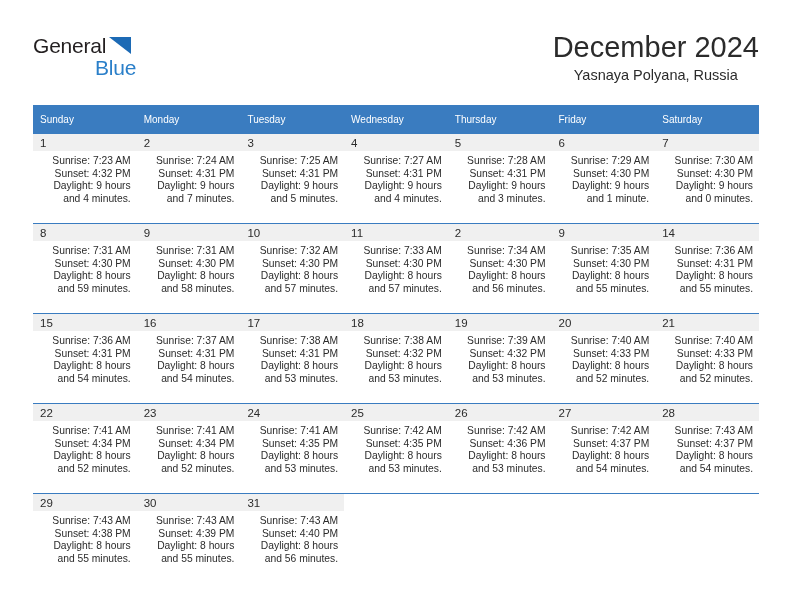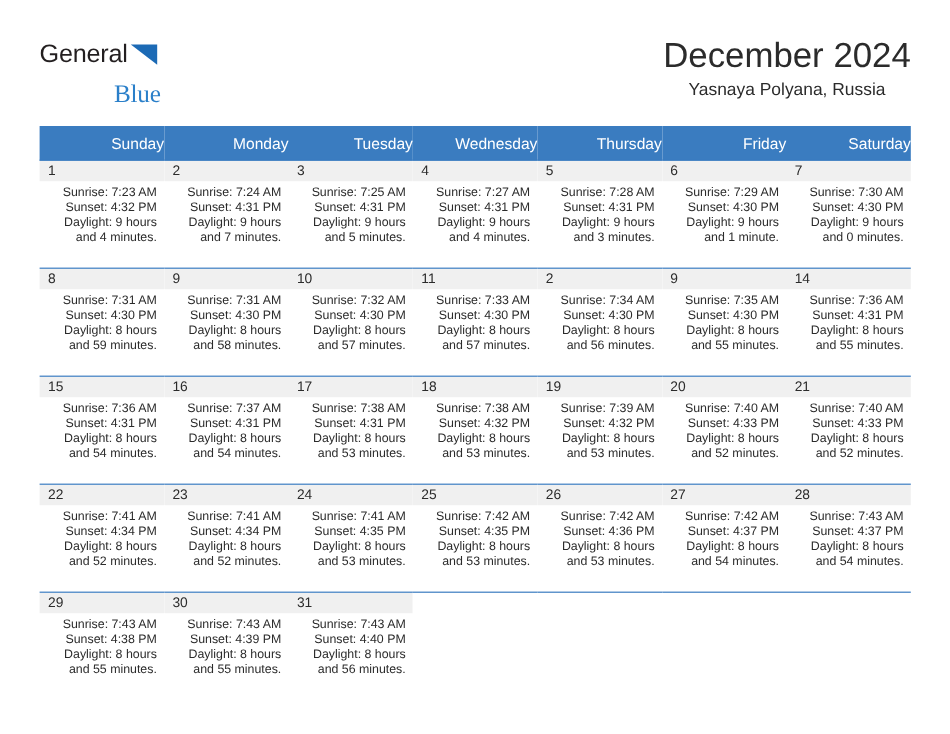--- a/index.html
+++ b/index.html
@@ -50,25 +50,25 @@
     left: 76px;
     top: 3px;
     width: 0;
     height: 0;
     border-top: 17px solid #1c6ab5;
     border-left: 22px solid transparent;
   }
   .logo-blue {
     position: absolute;
     left: 62px;
-    top: 32px;
+    top: 22px;
     font-size: 21px;
     letter-spacing: -0.2px;
     color: #2a7fc9;
-    font-family: Liberation Serif, serif;
+    font-family: Liberation Sans, sans-serif;
   }
   .title-block {
     position: absolute;
     right: 0;
     top: 0;
     text-align: center;
   }
   .cal-title {
     font-size: 29px;
     color: #2b2b2b;
@@ -89,23 +89,23 @@
     position: absolute;
     left: 33px;
     top: 105px;
     width: 726px;
     border-collapse: collapse;
     table-layout: fixed;
   }
   .calendar th {
     background: #3a7cc0;
     color: #ffffff;
-    font-size: 13px;
+    font-size: 10px;
     font-weight: normal;
-    text-align: right;
+    text-align: left;
     padding: 5px 0 5px 7px;
     height: 18px;
     vertical-align: middle;
   }
   .calendar td {
     width: 103.7px;
     vertical-align: top;
     padding: 0;
     border-top: 1px solid #3a7cc0;
   }

